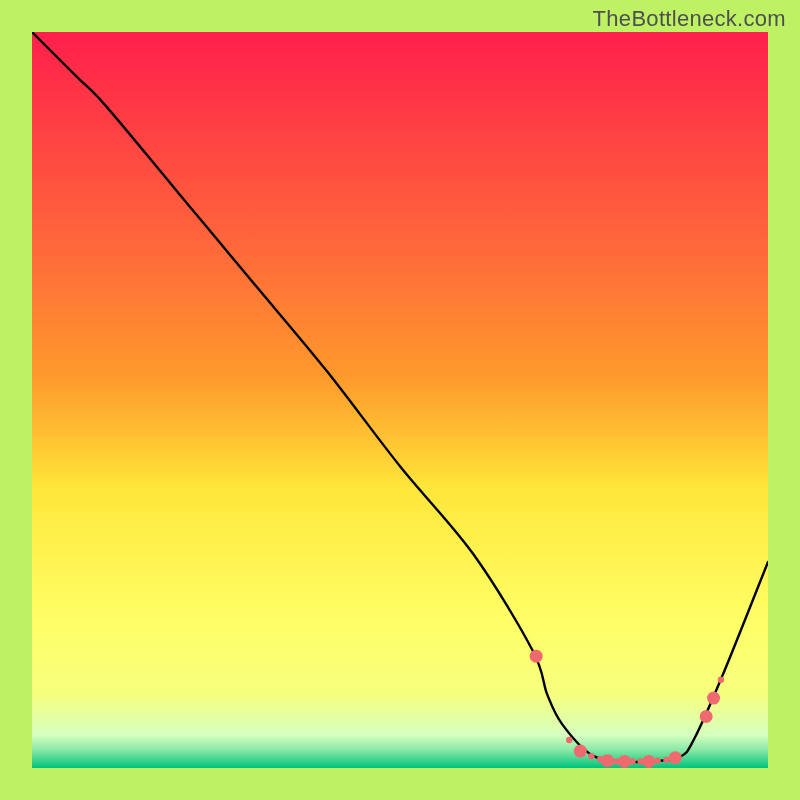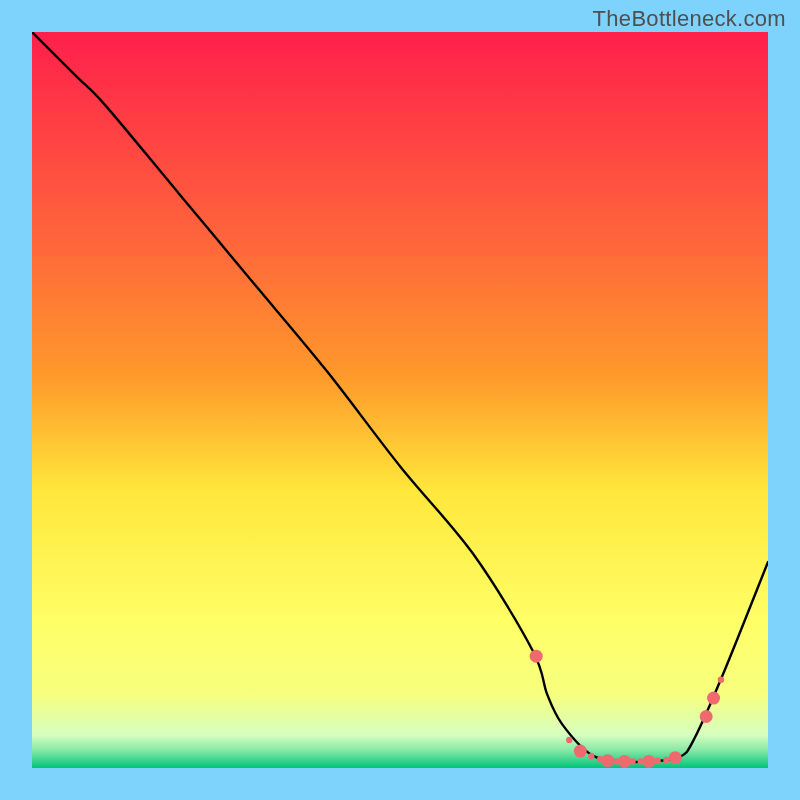--- a/index.html
+++ b/index.html
@@ -8,21 +8,21 @@
     width: 800px;
     height: 800px;
     background: #000;
     overflow: hidden;
     font-family: Arial, Helvetica, sans-serif;
   }
   .stage {
     position: relative;
     width: 800px;
     height: 800px;
-    background: #7dd3fc;
+    background: #bef264;
   }
   .plot-area {
     position: absolute;
     left: 32px;
     top: 32px;
     width: 736px;
     height: 736px;
   }
   .plot-area svg {
     display: block;

